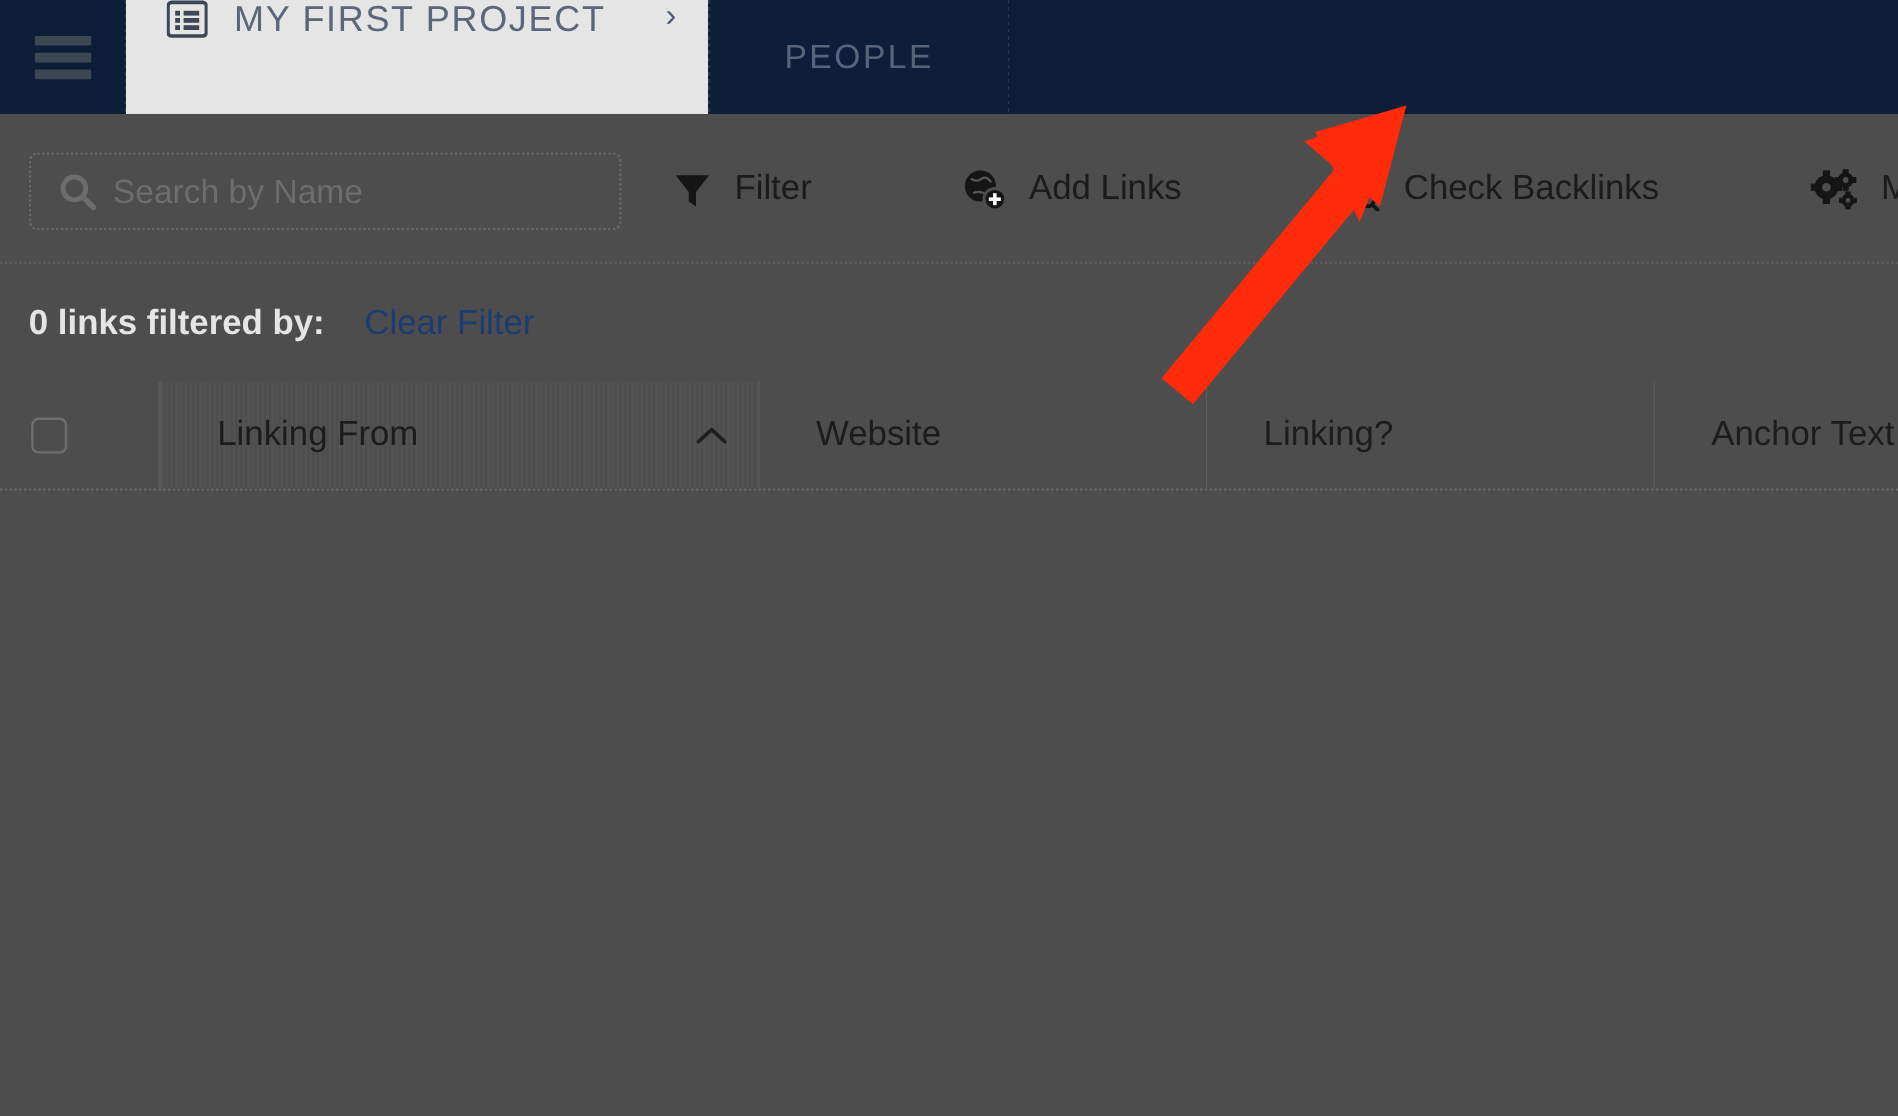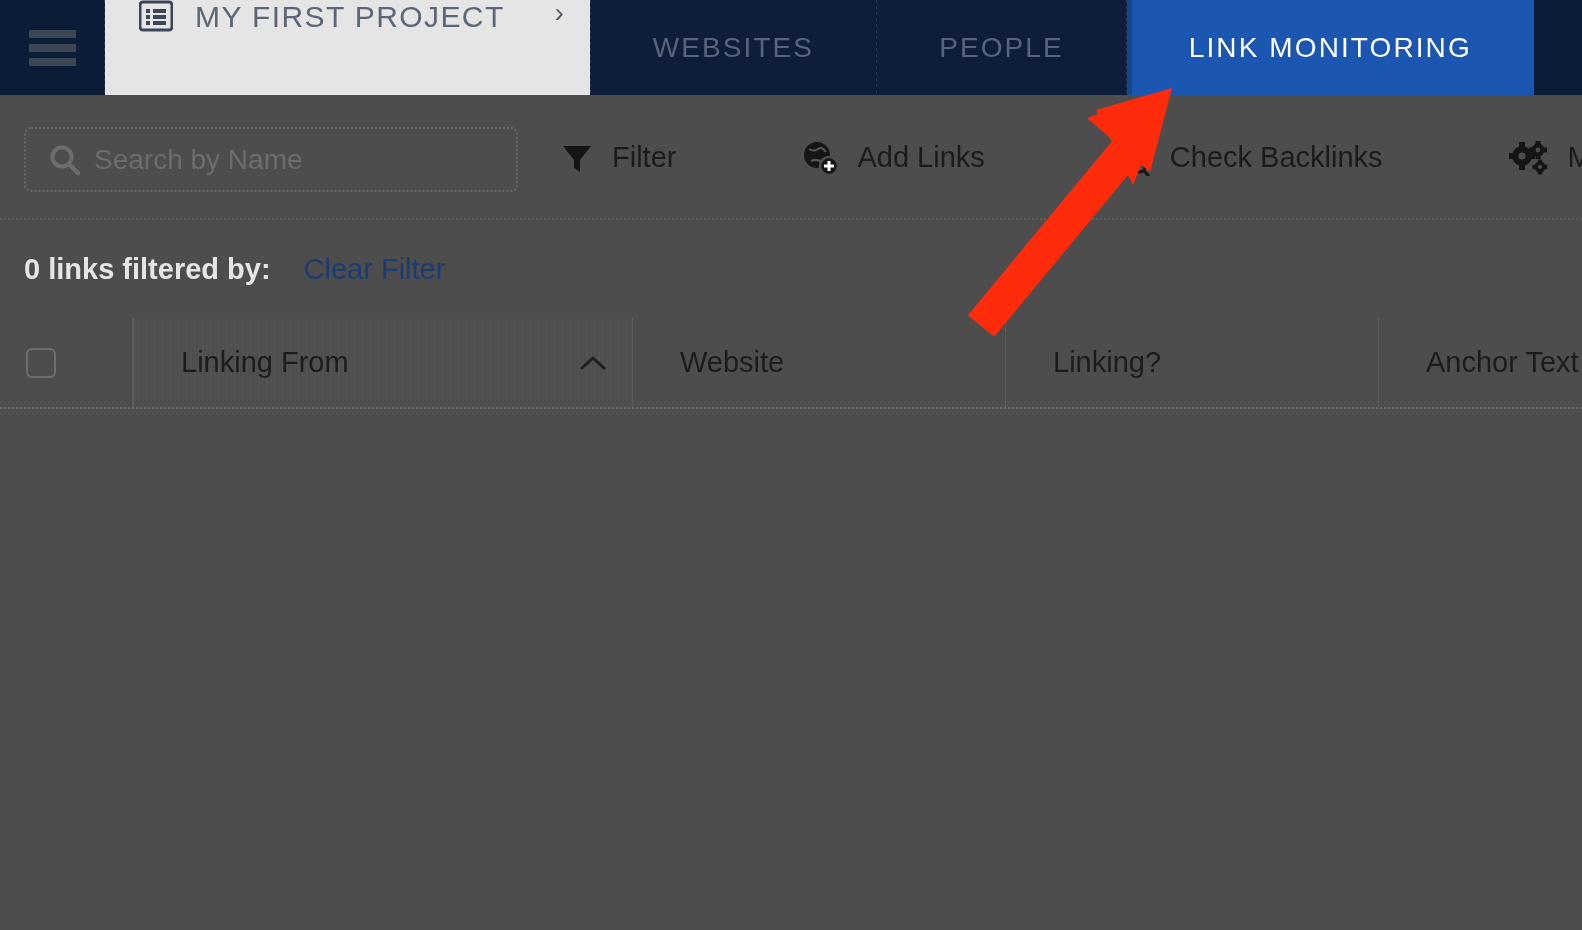--- a/index.html
+++ b/index.html
@@ -282,29 +282,27 @@
           <rect x="7" y="21" width="4" height="4" fill="#3b4658"></rect>
           <rect x="14" y="21" width="13" height="4" fill="#3b4658"></rect>
         </svg>
       </span>
       <span class="proj-label">MY FIRST PROJECT</span>
       <span class="proj-chevron">›</span>
     </div>
 
     <div class="nav-divider"></div>
 
-    <div class="nav-tab">WEBSITES</div>
 
     <div class="nav-divider"></div>
 
     <div class="nav-tab">PEOPLE</div>
 
     <div class="nav-divider"></div>
 
-    <div class="nav-tab active">LINK MONITORING</div>
   </div>
 
   <div class="toolbar">
 
     <div class="search-box">
       <span class="search-icon">
         <svg width="34" height="34" viewBox="0 0 34 34">
           <circle cx="14" cy="14" r="9.5" fill="none" stroke="#6d6d6d" stroke-width="4"></circle>
           <line x1="21" y1="21" x2="30" y2="30" stroke="#6d6d6d" stroke-width="4.5" stroke-linecap="round"></line>
         </svg>

